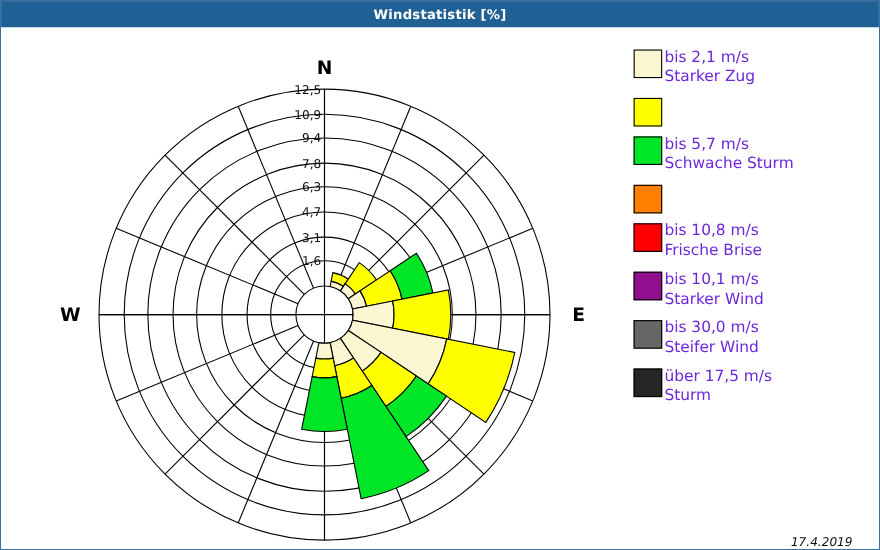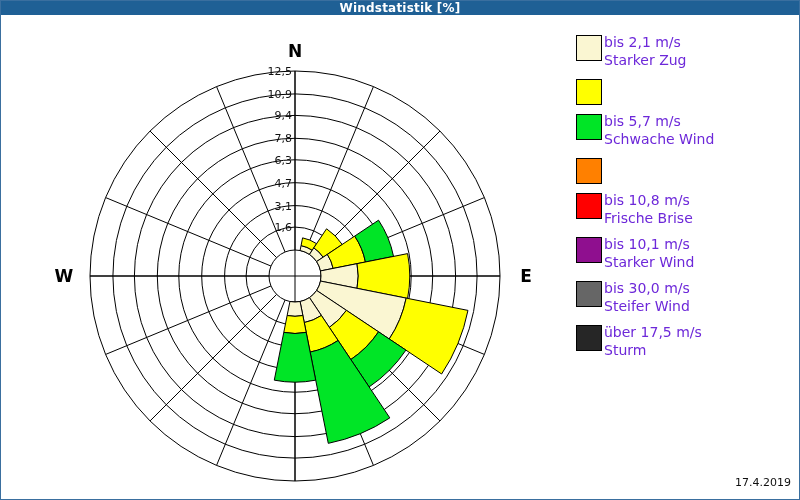--- a/index.html
+++ b/index.html
@@ -11,21 +11,21 @@
     position: relative;
     width: 800px;
     height: 500px;
     background: #ffffff;
     border: 1px solid #3a6f9f;
     box-sizing: border-box;
     font-family: "DejaVu Sans", "Liberation Sans", sans-serif;
     overflow: hidden;
   }
   .titlebar {
-    height: 14px;
+    height: 24px;
     background: #1f6095;
     color: #ffffff;
     font-size: 12px;
     font-weight: bold;
     display: flex;
     align-items: center;
     justify-content: center;
     letter-spacing: 0.2px;
     user-select: none;
   }
@@ -64,24 +64,25 @@
     margin-left: 2px;
     font-size: 14px;
     color: #6d28d9;
     line-height: 1.32;
   }
   .legend-text div {
     white-space: nowrap;
   }
   .datestamp {
     position: absolute;
-    right: 8px;
+    right: 24px;
     bottom: 4px;
     font-size: 11px;
     color: #101010;
+    font-style: italic;
   }
   svg text {
     font-family: "DejaVu Sans", "Liberation Sans", sans-serif;
   }
   .cardinal {
     font-size: 17px;
     font-weight: bold;
     fill: #000000;
   }
   .ticklbl {
@@ -178,21 +179,21 @@
             <div>Starker Zug</div>
           </div>
         </div>
         <div class="legend-row">
           <div class="swatch" style="background: rgb(255, 255, 0);"></div>
         </div>
         <div class="legend-row">
           <div class="swatch" style="background: rgb(0, 229, 38);"></div>
           <div class="legend-text">
             <div>bis 5,7 m/s</div>
-            <div>Schwache Wind</div>
+            <div>Schwache Sturm</div>
           </div>
         </div>
         <div class="legend-row">
           <div class="swatch" style="background: rgb(255, 128, 0);"></div>
         </div>
         <div class="legend-row">
           <div class="swatch" style="background: rgb(255, 0, 0);"></div>
           <div class="legend-text">
             <div>bis 10,8 m/s</div>
             <div>Frische Brise</div>

